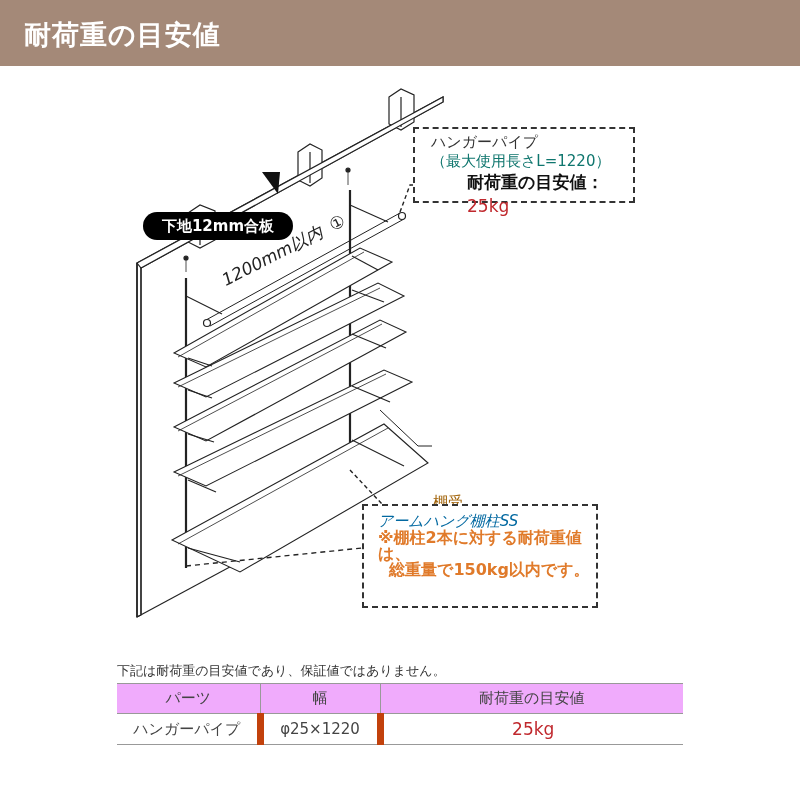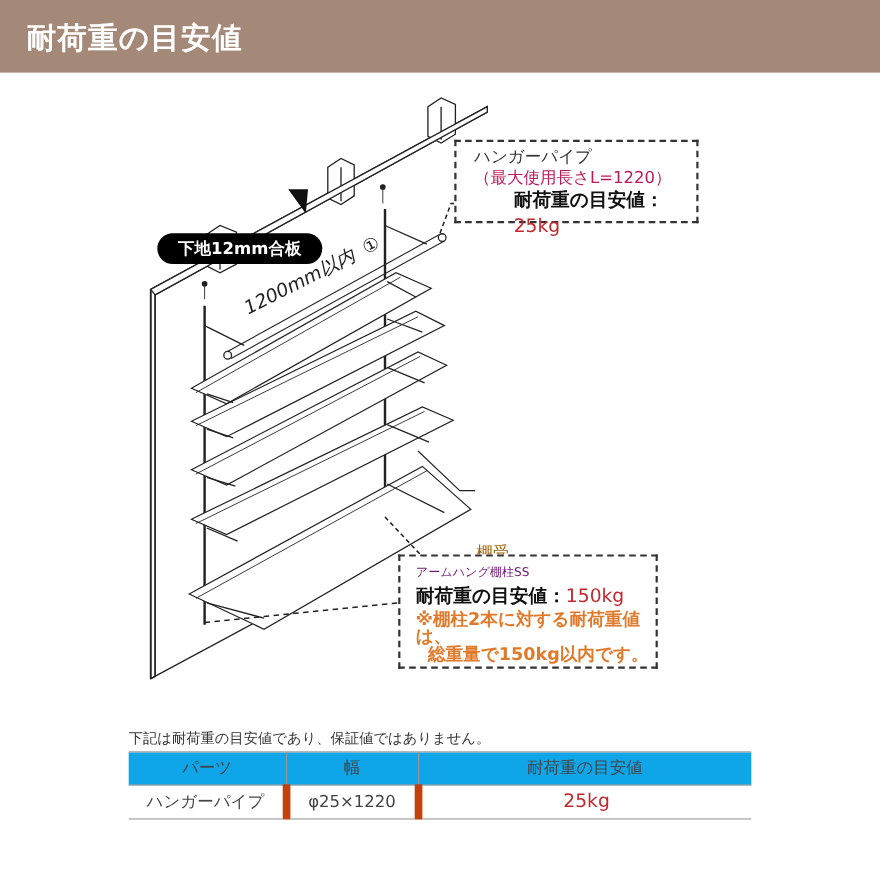--- a/index.html
+++ b/index.html
@@ -16,26 +16,26 @@
   }
 
   .diagram { position: absolute; left: 0; top: 66px; width: 800px; height: 600px; }
   .diagram svg { position: absolute; left: 0; top: 0; }
 
   .callout-box {
     position: absolute; border: 2px dashed #333; background: #fff;
   }
   .pipe-callout { left: 413px; top: 127px; width: 222px; height: 76px; padding: 4px 0 0 16px; }
   .pipe-callout .name { font-size: 15px; color: #333; line-height: 19px; }
-  .pipe-callout .sub  { font-size: 15px; color: #be185d; line-height: 18px; }
+  .pipe-callout .sub  { font-size: 15px; color: #0f766e; line-height: 18px; }
   .pipe-callout .load { font-size: 17px; font-weight: bold; color: #111; line-height: 24px; padding-left: 36px; }
   .load .value { color: #c0282d; font-weight: normal; }
 
   .post-callout { left: 362px; top: 504px; width: 236px; height: 104px; padding: 6px 0 0 14px; }
-  .post-callout .name { font-size: 11px; color: #701a75; line-height: 18px; }
+  .post-callout .name { font-size: 15px; color: #0369a1; line-height: 18px; font-style: italic; }
   .post-callout .load { font-size: 17px; font-weight: bold; color: #111; line-height: 25px; }
   .post-callout .note { font-size: 16px; color: #e07a2a; font-weight: bold; line-height: 16px; }
   .post-callout .note.indent { padding-left: 11px; }
 
   .label-shelf-support {
     position: absolute; left: 433px; top: 427px; font-size: 15px; color: #a16207;
   }
 
   .bubble {
     position: absolute; left: 143px; top: 146px; width: 150px; height: 28px;
@@ -51,21 +51,21 @@
 
   .disclaimer {
     position: absolute; left: 117px; top: 662px; font-size: 13px; color: #333;
   }
 
   .spec-table {
     position: absolute; left: 117px; top: 683px; width: 566px;
     border-collapse: collapse; font-size: 15px; color: #444;
   }
   .spec-table th {
-    background: #0ea5e9; font-weight: normal; height: 30px; border-top: 1px solid #999;
+    background: #f0abfc; font-weight: normal; height: 30px; border-top: 1px solid #999;
     border-bottom: 1px solid #999; border-left: 1px solid #999;
   }
   .spec-table th:first-child, .spec-table td:first-child { border-left: none; }
   .spec-table td {
     height: 31px; text-align: center; border-bottom: 1px solid #999; border-left: 7px solid #c2410c;
   }
   .spec-table col.c1 { width: 143px; }
   .spec-table col.c2 { width: 120px; }
   .spec-table td.red { color: #c0282d; font-size: 17px; }
 </style>
@@ -156,21 +156,20 @@
 </div>
 
 <div class="callout-box pipe-callout">
   <div class="name">ハンガーパイプ</div>
   <div class="sub">（最大使用長さL=1220）</div>
   <div class="load"><span>耐荷重の目安値：</span><span class="value">25kg</span></div>
 </div>
 
 <div class="callout-box post-callout">
   <div class="name">アームハング棚柱SS</div>
-  <div class="load"><span>耐荷重の目安値：</span><span class="value">150kg</span></div>
   <div class="note">※棚柱2本に対する耐荷重値は、</div>
   <div class="note indent">総重量で150kg以内です。</div>
 </div>
 
 <div class="disclaimer">下記は耐荷重の目安値であり、保証値ではありません。</div>
 
 <table class="spec-table">
   <colgroup>
       <col class="c1">
       <col class="c2">

